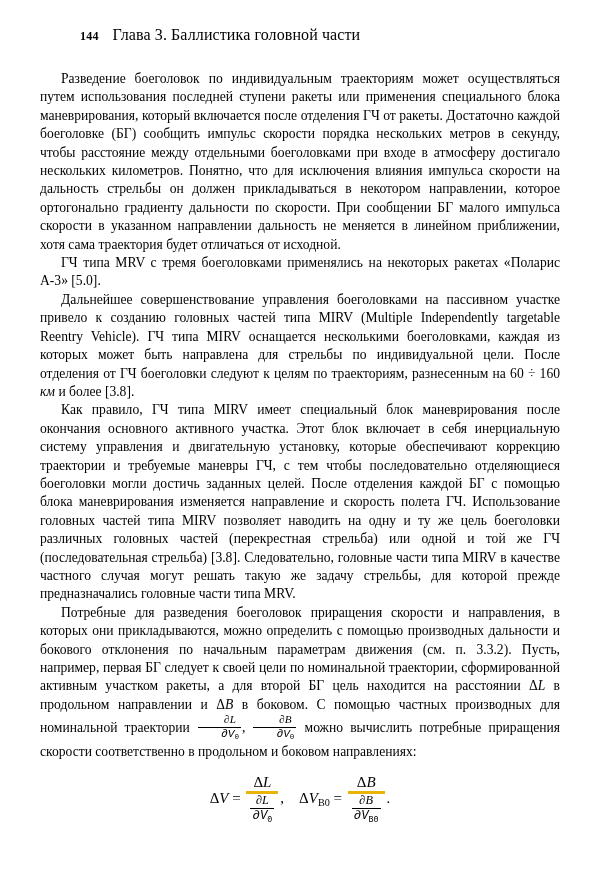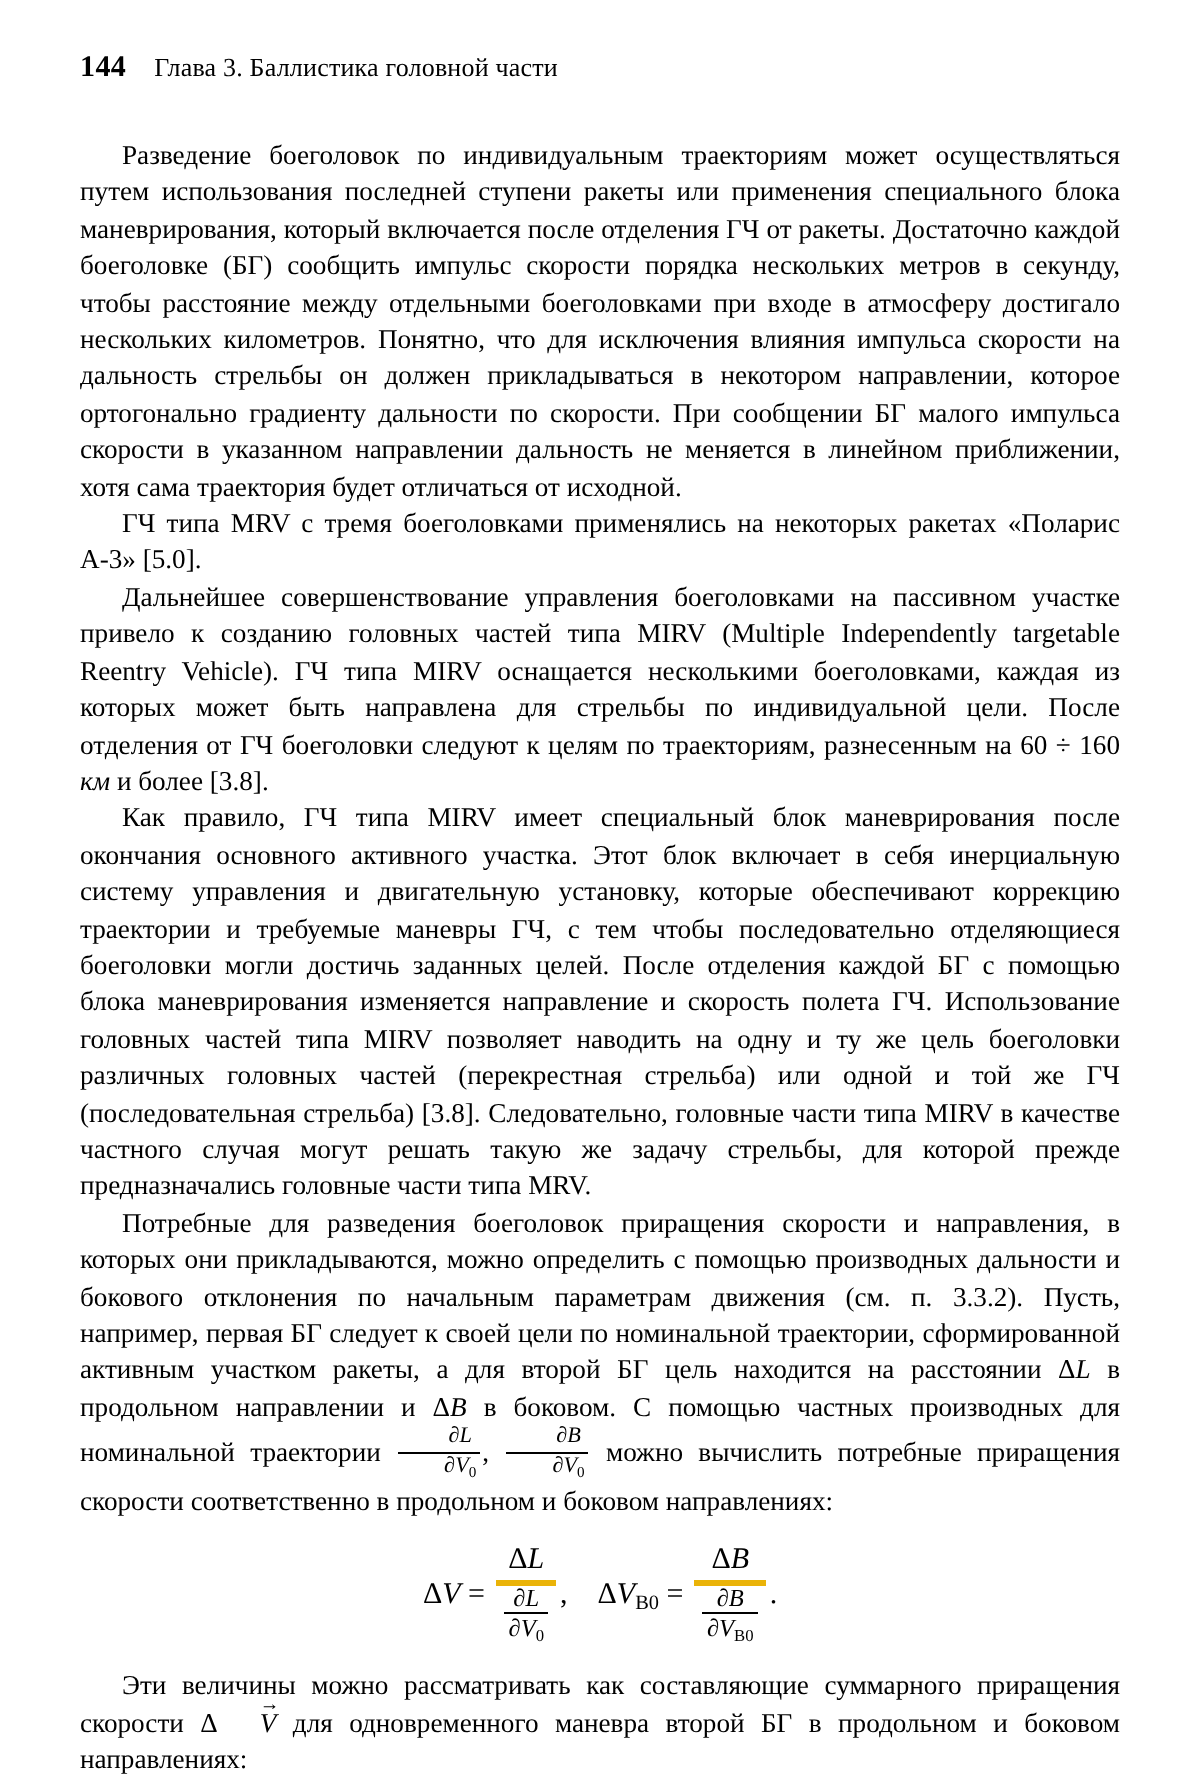--- a/index.html
+++ b/index.html
@@ -21,26 +21,27 @@
     box-sizing: border-box;
     padding: 26px 40px 0 40px;
   }
   .header {
     display: flex;
     align-items: baseline;
     gap: 14px;
     margin-bottom: 26px;
   }
   .page-number {
-    font-size: 15px;
+    font-size: 12px;
     font-weight: bold;
     letter-spacing: 0.2px;
+    margin-left: 40px;
   }
   .running-head {
-    font-size: 13px;
+    font-size: 16px;
     letter-spacing: 0.1px;
   }
   .body-text {
     font-size: 13.6px;
     line-height: 1.355;
     text-align: justify;
     text-justify: inter-word;
     hyphens: manual;
   }
   p.para {
@@ -91,20 +92,21 @@
   .inline-frac .num {
     display: block;
     border-bottom: 1px solid #000;
     line-height: 1.2;
     padding: 0 2px;
   }
   .inline-frac .den {
     display: block;
     line-height: 1.25;
     padding: 0 2px;
+    font-family: Liberation Mono, monospace;
   }
   .vec {
     position: relative;
     display: inline-block;
   }
   .vec::after {
     content: "\2192";
     position: absolute;
     left: 0;
     right: 0;
@@ -144,16 +146,15 @@
           <span class="den"><span class="inline-frac"><span class="num">∂<span class="mi">L</span></span><span class="den">∂<span class="mi">V</span><span class="subup">0</span></span></span></span>
         </span>,&nbsp;&nbsp;&nbsp;
         Δ<span class="mi">V</span><span class="subup">B0</span> =
         <span class="frac">
           <span class="num">Δ<span class="mi">B</span></span>
           <span class="den"><span class="inline-frac"><span class="num">∂<span class="mi">B</span></span><span class="den">∂<span class="mi">V</span><span class="subup">B0</span></span></span></span>
         </span>.
       </span>
     </div>
 
-    <p class="para">Эти величины можно рассматривать как составляющие суммарного приращения скорости Δ<span class="vec mi">V</span> для одновременного маневра второй БГ в продольном и боковом направлениях:</p>
 
   </div>
 </div>
 
 </body></html>

